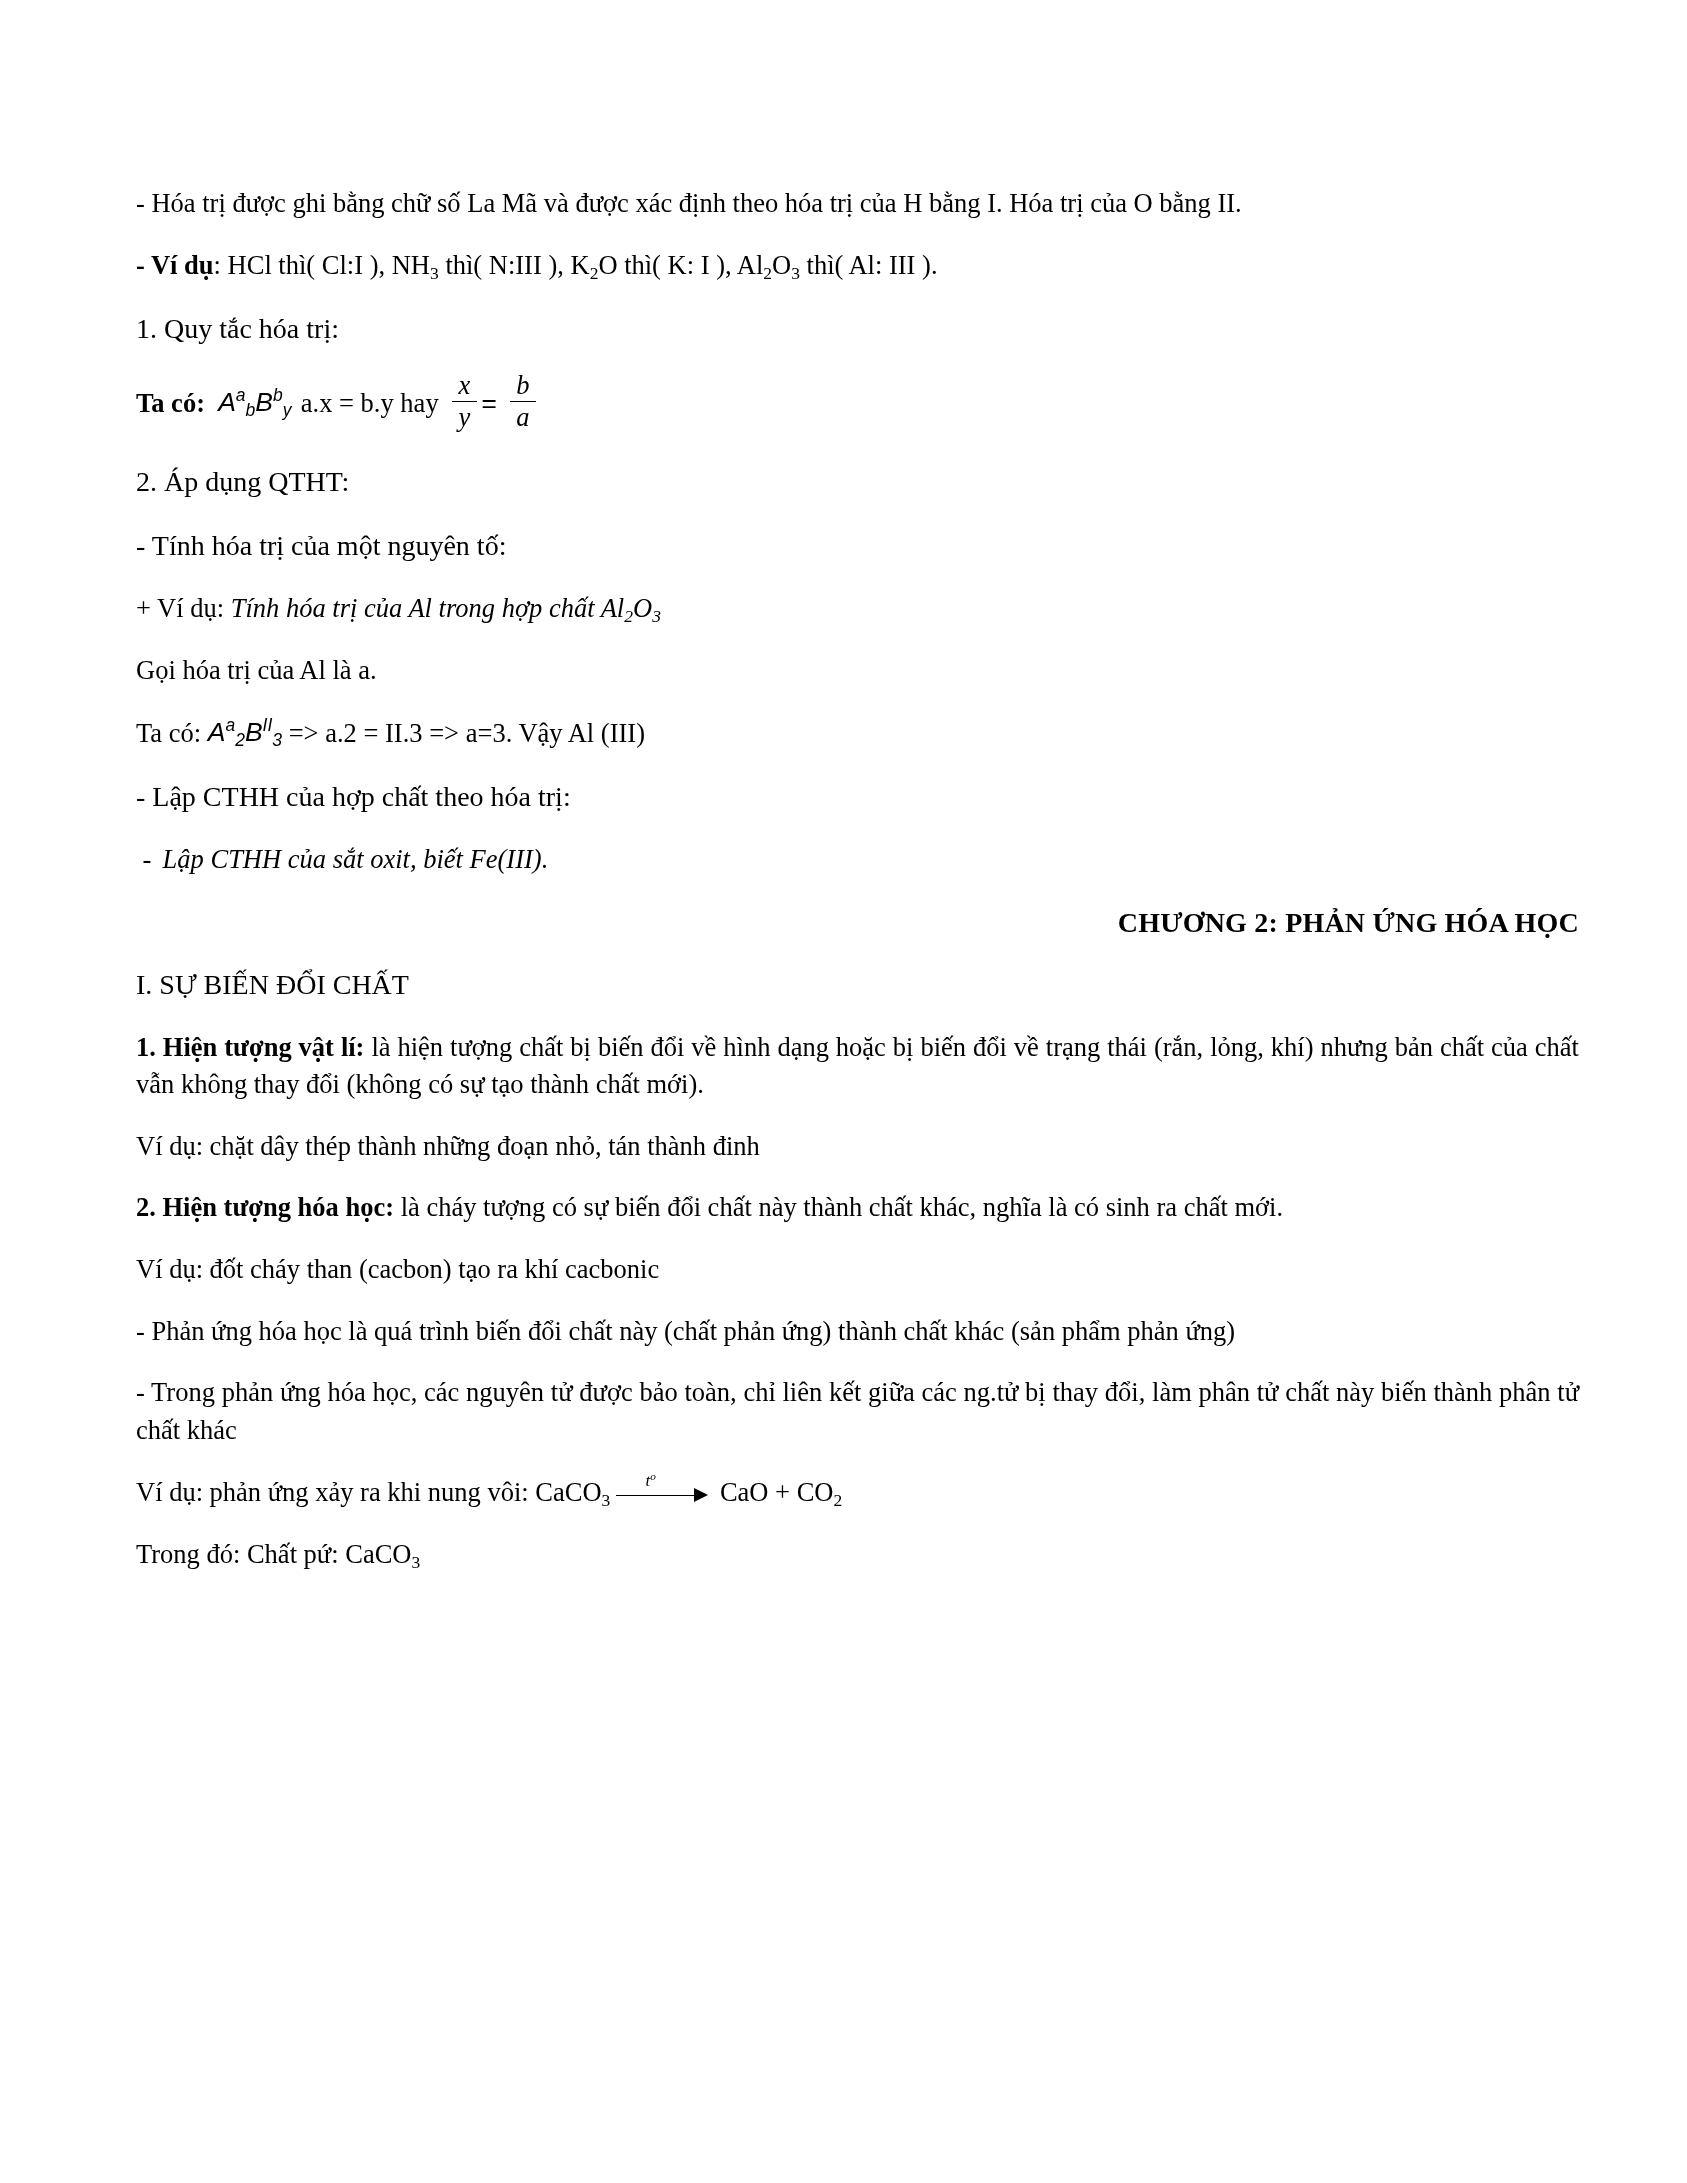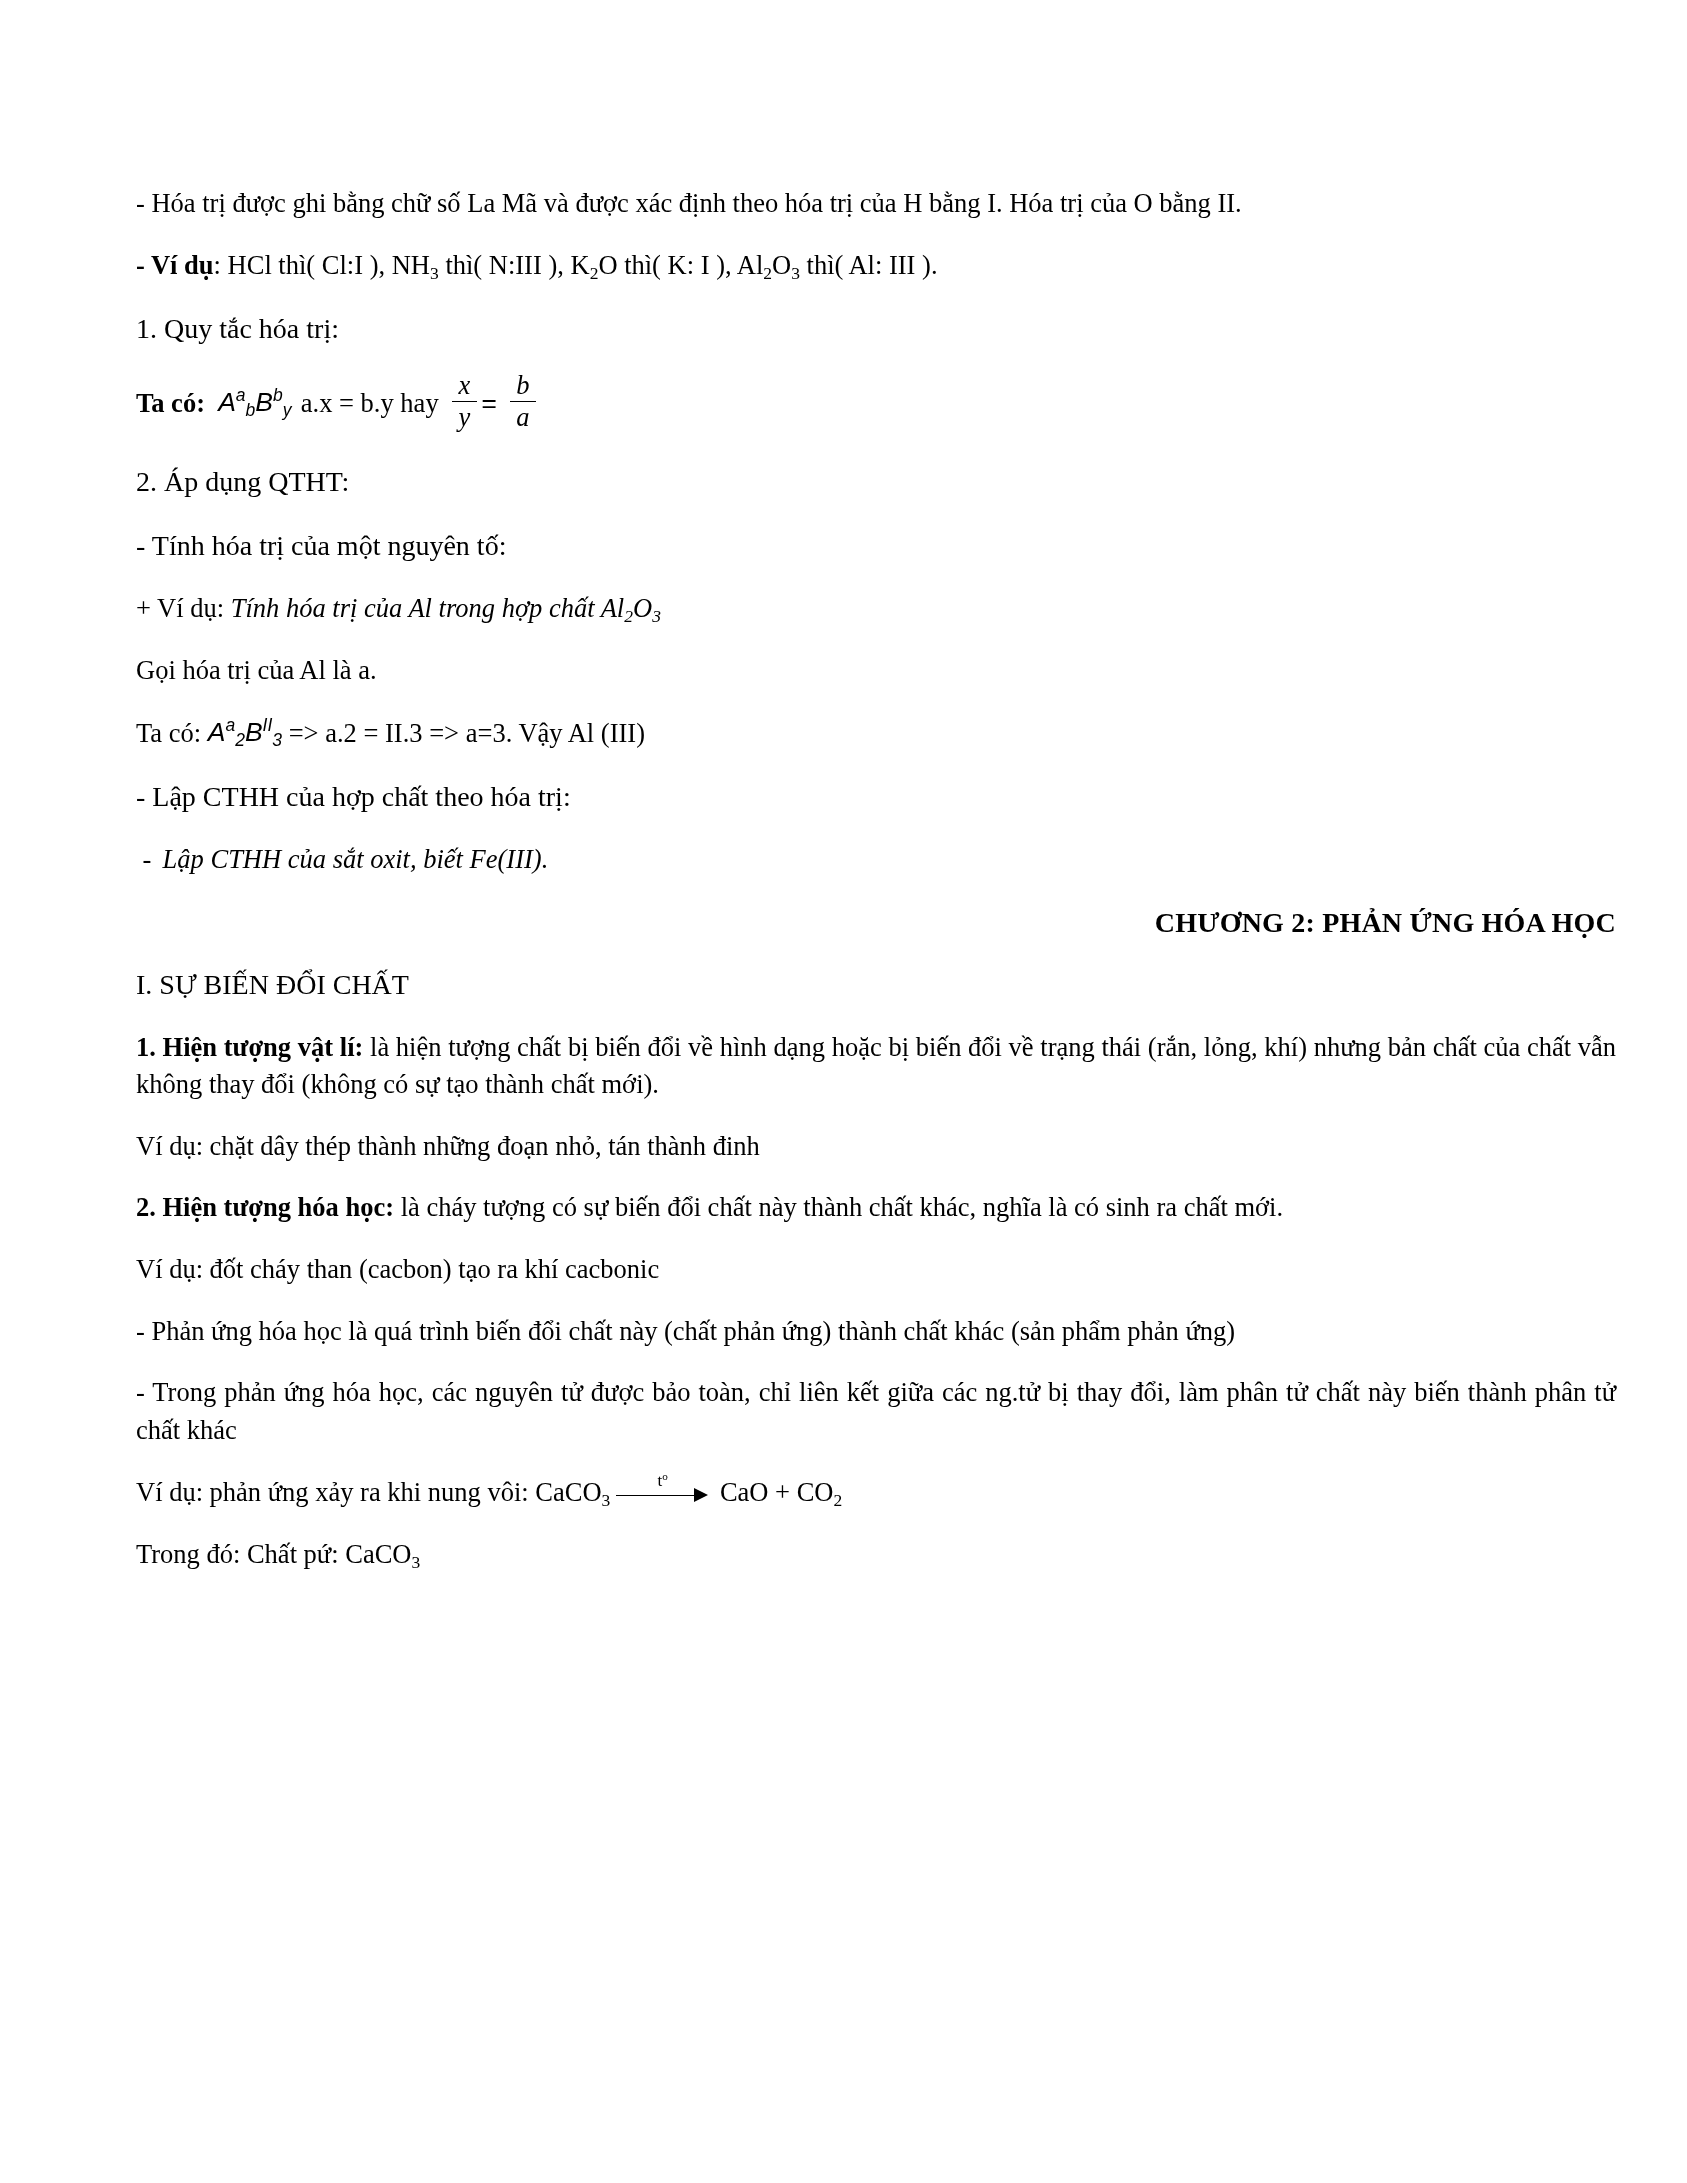--- a/index.html
+++ b/index.html
@@ -11,21 +11,21 @@
     width: 1687px;
     height: 2183px;
     font-family: "Liberation Serif", serif;
     color: #000000;
     -webkit-font-smoothing: antialiased;
   }
   .page {
     box-sizing: border-box;
     width: 1687px;
     height: 2183px;
-    padding: 185px 71px 0 136px;
+    padding: 185px 108px 0 136px;
     position: relative;
   }
   p {
     margin: 0 0 24px 0;
     font-size: 26.5px;
     line-height: 1.42;
     text-align: justify;
   }
   .b { font-weight: bold; }
   .i { font-style: italic; }
@@ -114,21 +114,21 @@
     height: 0;
     border-top: 7.3px solid transparent;
     border-bottom: 7.3px solid transparent;
     border-left: 14.6px solid #000;
   }
   .arrow .lab {
     position: absolute;
     left: 30px;
     top: -14.6px;
     font-size: 17px;
-    margin-left: 12px;
+    font-style: italic;
   }
   .dash-item {
     margin: 0 0 24px 0;
     font-size: 26.5px;
     font-style: italic;
     padding-left: 6.6px;
   }
   .dash-item .dash {
     font-style: normal;
     display: inline-block;

